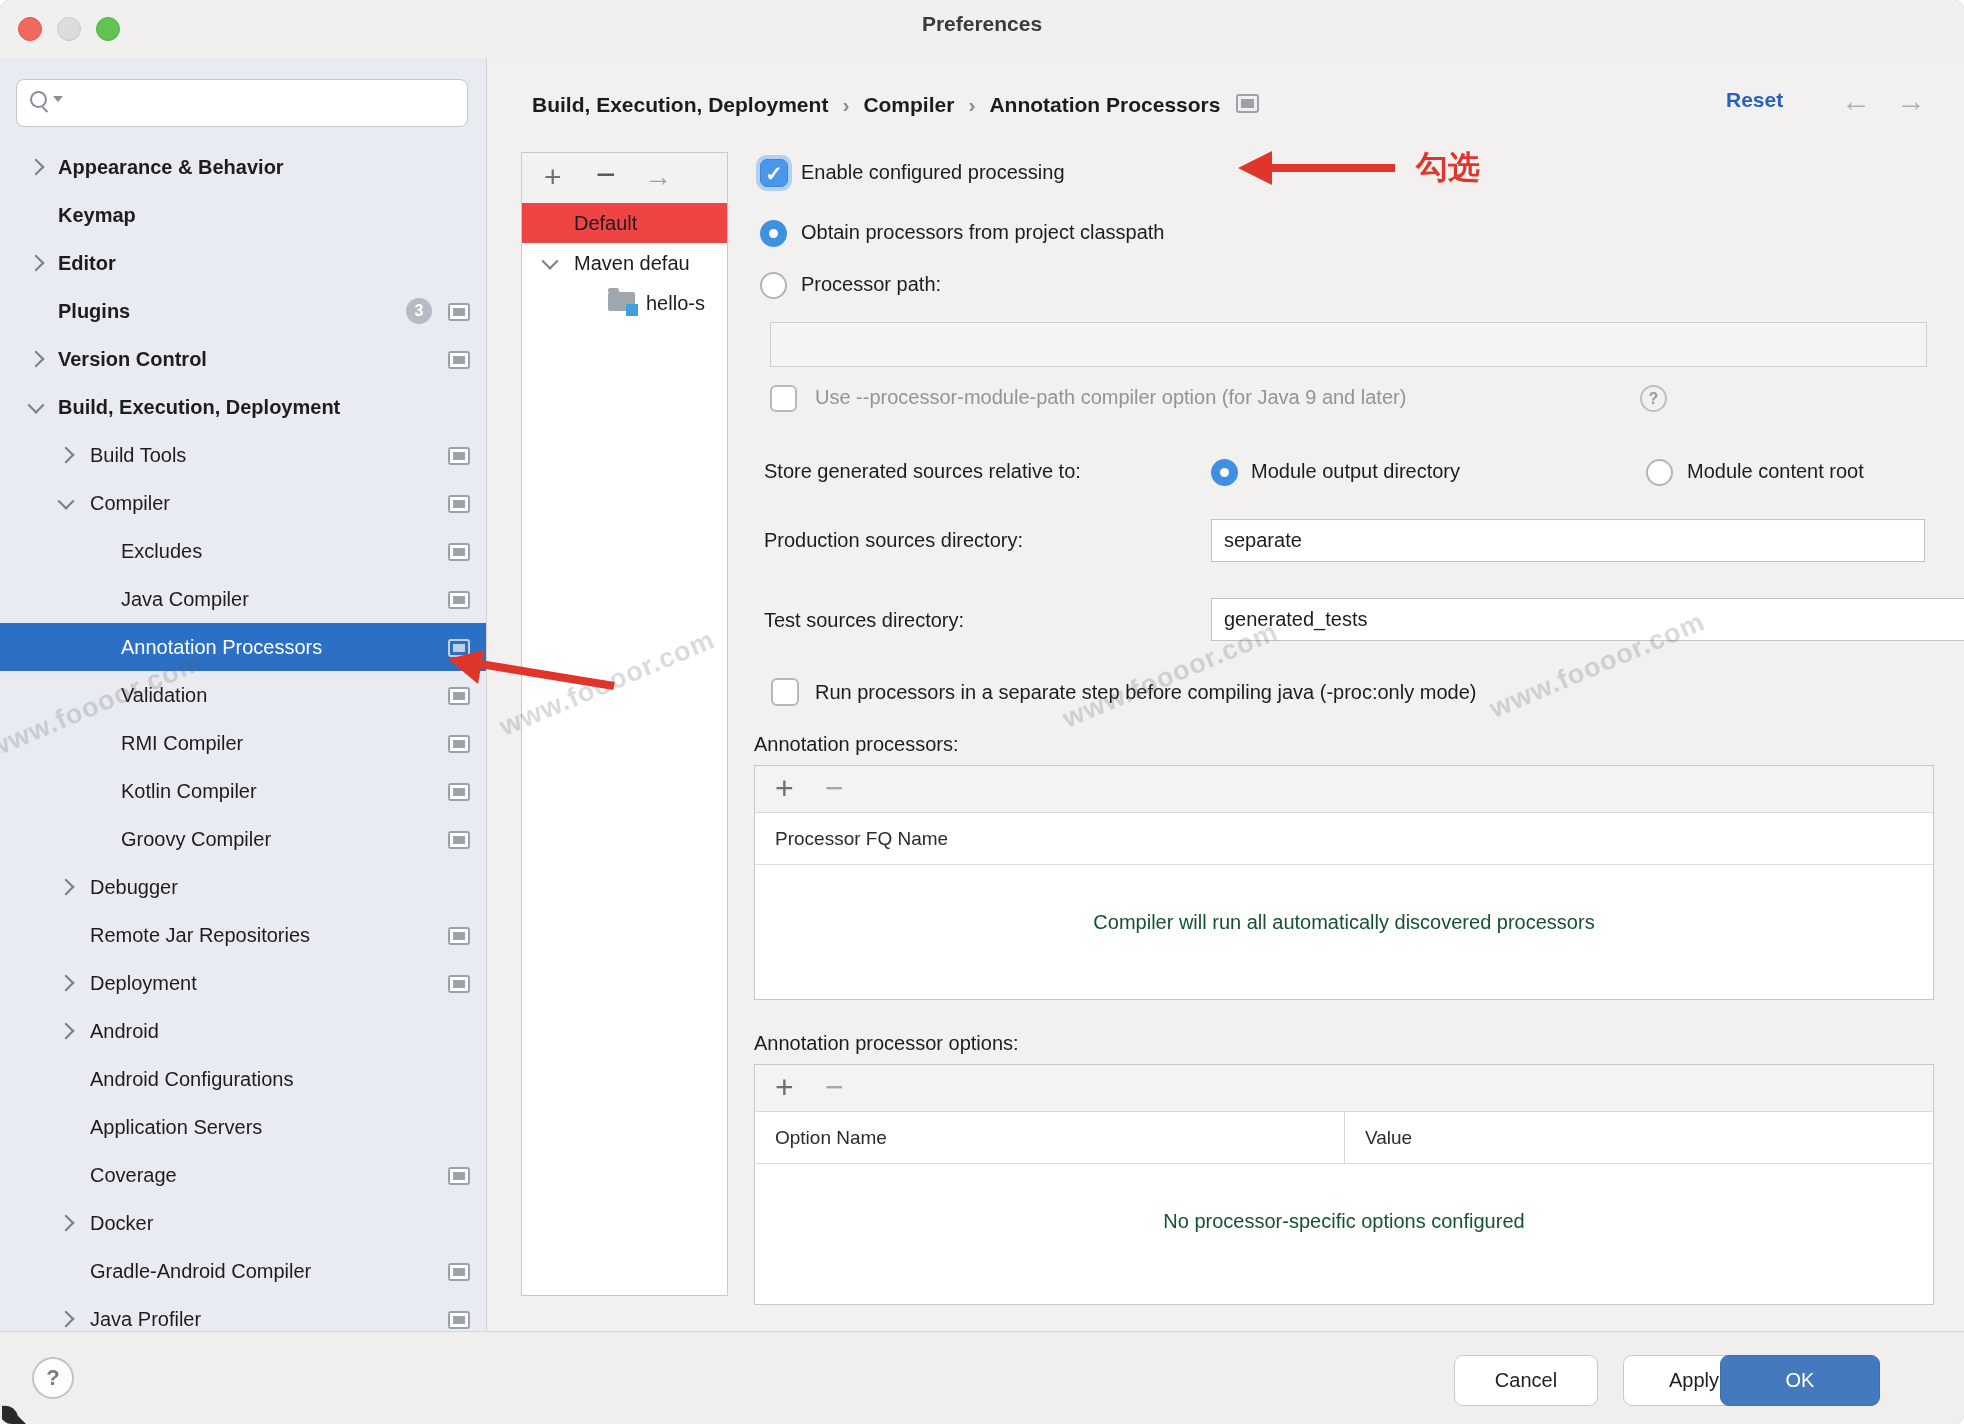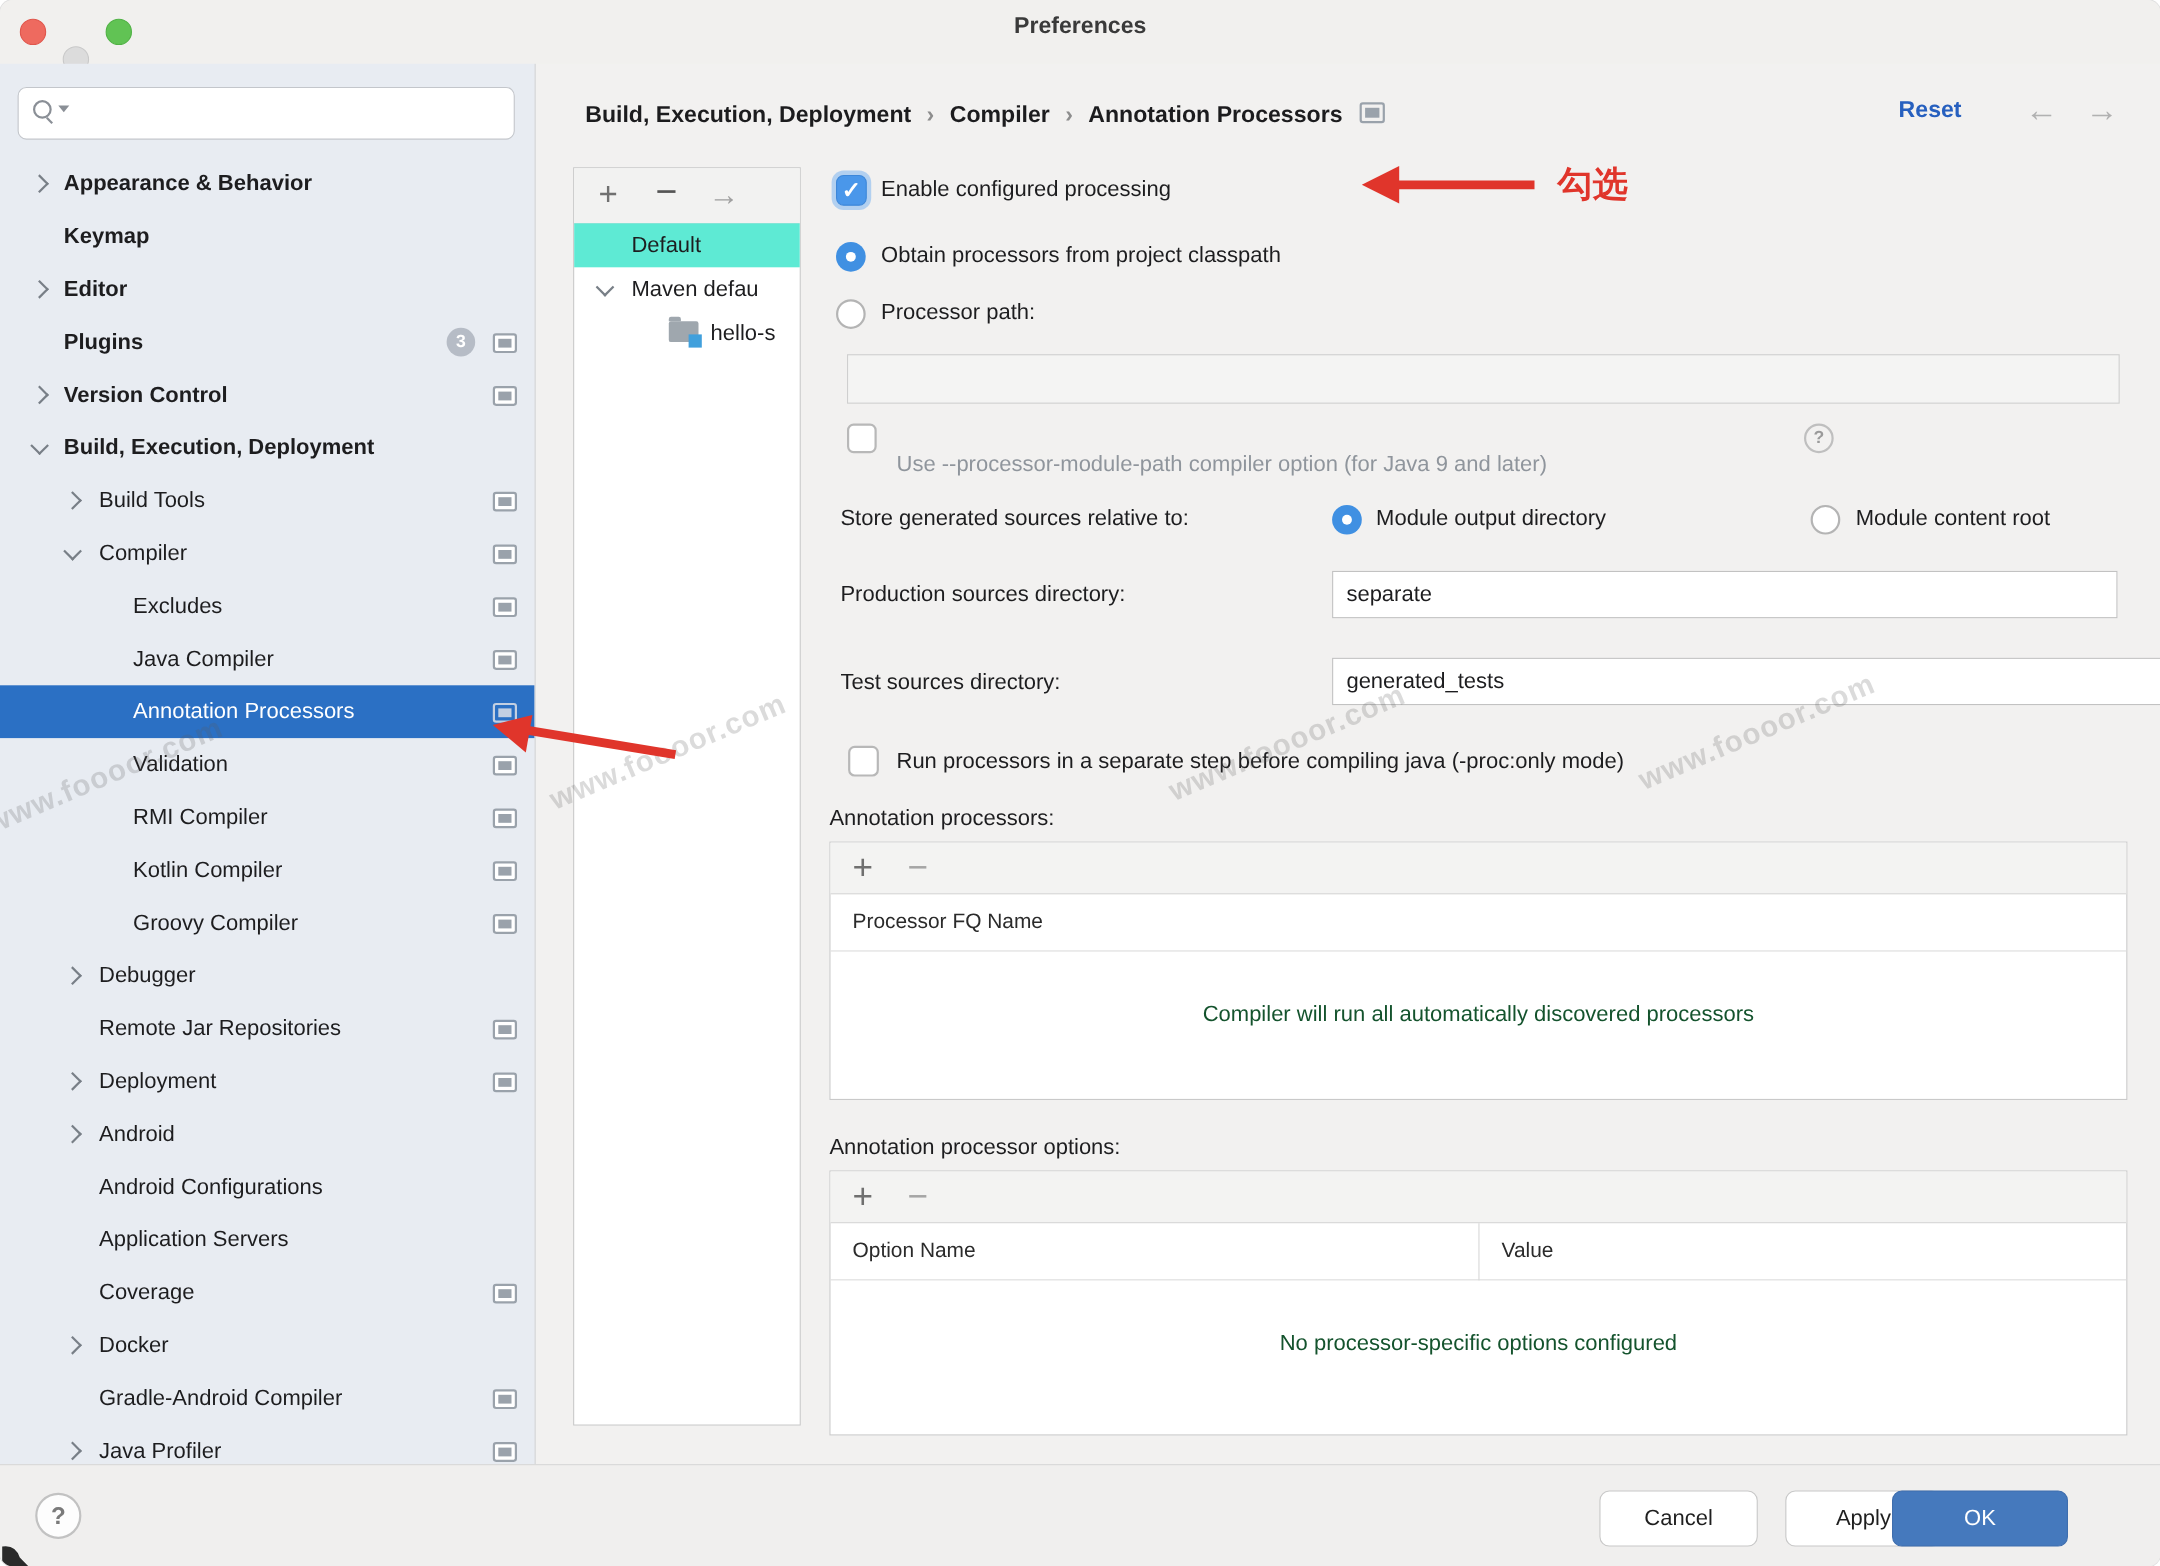--- a/index.html
+++ b/index.html
@@ -42,27 +42,27 @@
   .crumb-sep{color:#8d8d8d;font-weight:bold;margin:0 14px;}
   .crumb-mon{display:inline-block;position:relative;width:19px;height:15px;border:2px solid #9aa2ab;border-radius:3px;background:#f2f1f0;vertical-align:-1px;margin-left:16px;}
   .crumb-mon::after{content:'';position:absolute;left:3px;top:3px;right:3px;bottom:3px;background:#9aa2ab;}
   .reset{position:absolute;left:1726px;top:88px;font-size:21px;font-weight:bold;color:#2760bf;}
   .navarrow{position:absolute;top:84px;font-size:30px;color:#b1b1b1;}
   
   .profiles{position:absolute;left:521px;top:152px;width:207px;height:1144px;background:#ffffff;border:1px solid #c9c9c9;box-sizing:border-box;}
   .ptoolbar{position:absolute;left:0;top:0;right:0;height:50px;background:#f2f2f1;border-bottom:1px solid #d2d2d2;}
   .pt-ic{position:absolute;top:0;height:50px;line-height:48px;font-size:30px;color:#707070;}
   .prow{position:relative;height:40px;line-height:40px;font-size:20px;white-space:nowrap;overflow:hidden;}
-  .prow.psel{background:#5eead4;}
+  .prow.psel{background:#ef4444;}
   .folder{position:absolute;left:86px;top:9px;width:27px;height:19px;background:#9fa7ae;border-radius:2px;}
   .folder::before{content:'';position:absolute;left:0;top:-4px;width:11px;height:4px;background:#9fa7ae;border-radius:2px 2px 0 0;}
   .folder::after{content:'';position:absolute;right:-3px;bottom:-5px;width:12px;height:12px;background:#41a0dc;}
   
   .mlabel{position:absolute;font-size:20px;color:#1d1d1f;white-space:nowrap;}
-  .gray{color:#8f959c;margin-top:25px;}
+  .gray{color:#8f959c;}
   .cbox{position:absolute;width:28px;height:28px;box-sizing:border-box;border-radius:7px;}
   .cbox.checked{background:#4a97ea;border:1px solid #3d87d9;box-shadow:0 0 0 4px rgba(125,180,240,.55);color:#fff;font-size:21px;font-weight:bold;text-align:center;line-height:27px;}
   .cbox.un{background:#ffffff;border:2px solid #b8b8b8;}
   .radio{position:absolute;width:27px;height:27px;border-radius:50%;box-sizing:border-box;}
   .radio.sel{background:#4090e2;}
   .radio.sel::after{content:'';position:absolute;left:9px;top:9px;width:9px;height:9px;border-radius:50%;background:#ffffff;}
   .radio.un{background:#ffffff;border:2px solid #b4b4b4;}
   .tfield{position:absolute;background:#ffffff;border:1px solid #c2c2c2;box-sizing:border-box;font-size:20px;line-height:41px;padding-left:12px;white-space:nowrap;overflow:hidden;}
   .tfield.disabled{background:#f4f4f3;border-color:#cfcfcf;}
   .qmark{position:absolute;width:27px;height:27px;border:2px solid #bfbfbf;border-radius:50%;box-sizing:border-box;color:#9a9a9a;font-size:16px;font-weight:bold;text-align:center;line-height:23px;}

